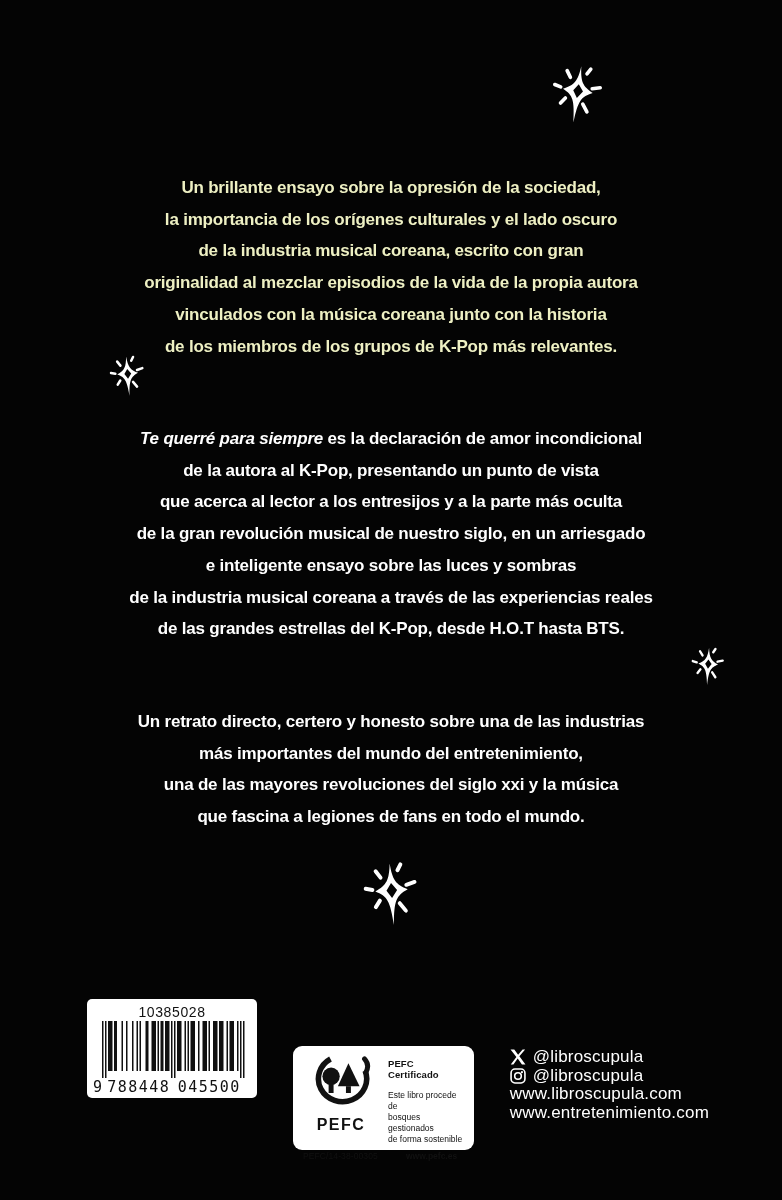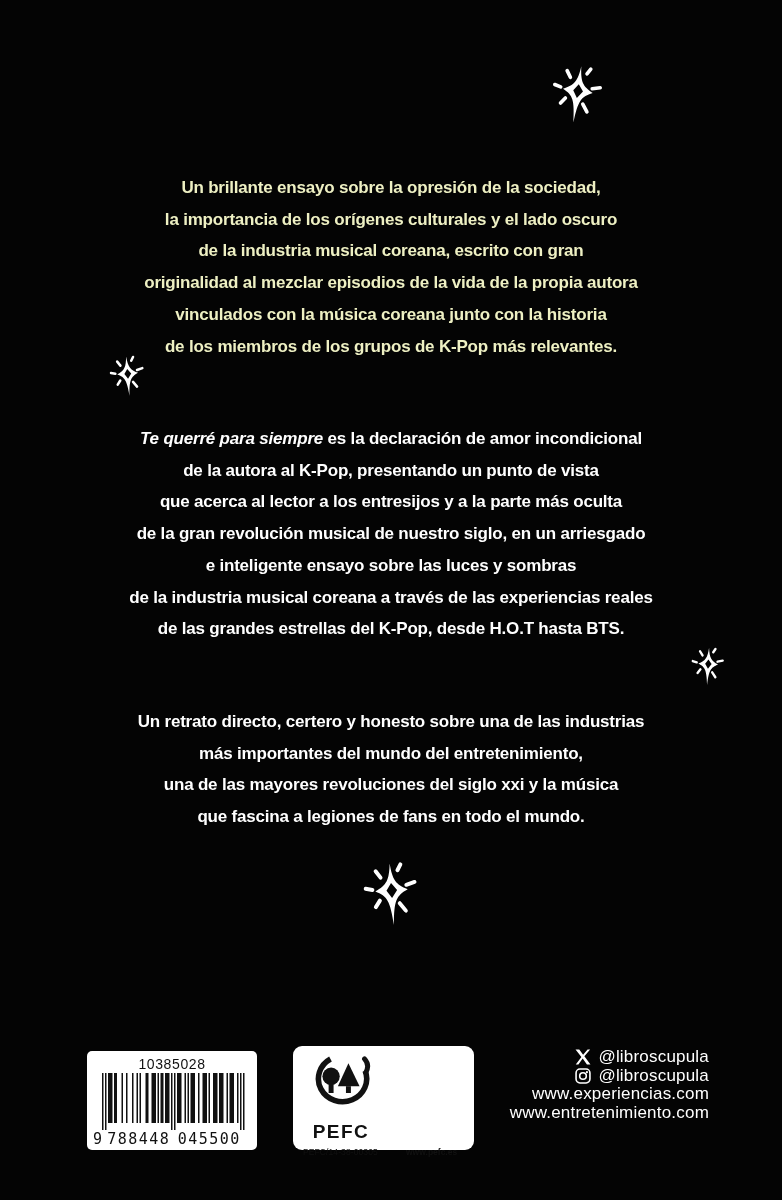--- a/index.html
+++ b/index.html
@@ -20,48 +20,48 @@
     letter-spacing:-0.2px;
   }
   .p1{top:172px;color:var(--yellow);}
   .p2{top:423px;color:var(--white);}
   .p2 em{font-style:italic;}
   .p3{top:706px;color:var(--white);}
   
   .sparkle{position:absolute;}
   
   .barcode-box{
-    position:absolute;left:87px;top:1051px;width:170px;height:99px;
+    position:absolute;left:87px;top:999px;width:170px;height:99px;
     background:#fff;border-radius:5px;text-align:center;color:var(--ink);
     box-sizing:border-box;
   }
   .barcode-num{font-size:14px;letter-spacing:0.6px;padding-top:6px;line-height:14px;}
   .barcode-box svg{display:inline-block;margin-top:2px;}
   
   .pefc-box{
     position:absolute;left:293px;top:1046px;width:181px;height:104px;
     background:#fff;border-radius:9px;color:var(--ink);
     box-sizing:border-box;padding:7px 9px 5px 10px;
   }
   .pefc-main{display:flex;}
   .pefc-left{width:76px;text-align:center;}
   .pefc-left svg{display:block;margin:1px auto 0;}
-  .pefc-word{font-weight:700;font-size:19px;letter-spacing:1.5px;line-height:19px;margin-top:16px;}
+  .pefc-word{font-weight:700;font-size:16px;letter-spacing:1.5px;line-height:19px;margin-top:9px;}
   .pefc-right{flex:1;padding-left:9px;}
   .pefc-title{font-weight:700;font-size:9.5px;margin-top:5px;letter-spacing:0.1px;}
   .pefc-desc{font-size:8.5px;line-height:11px;margin-top:10px;white-space:pre-line;}
   .pefc-bottom{display:flex;margin-top:6px;align-items:baseline;}
   .pefc-cert{width:94px;font-size:8.5px;letter-spacing:0.1px;}
   .pefc-url{font-size:8.5px;font-weight:700;padding-left:9px;}
   
   .social{
     position:absolute;right:73px;top:1048px;text-align:right;color:var(--white);
     font-size:17px;font-weight:400;letter-spacing:0.2px;
   }
-  .social-line{display:flex;justify-content:flex-end;align-items:center;gap:7px;height:18.6px;}
+  .social-line{display:flex;align-items:center;gap:7px;height:18.6px;}
   .publisher{
     position:absolute;right:65px;top:1128px;color:var(--white);
     font-size:28px;font-weight:700;letter-spacing:0.8px;white-space:nowrap;
   }
   .pub-yellow{color:var(--yellow);}
 </style>
 </head>
 <body>
 
 <div class="canvas">
@@ -174,20 +174,26 @@
         <svg width="62" height="52" viewBox="0 0 100 84">
           <path d="M33,8 A39,37 0 1 0 89,27" fill="none" stroke="#111" stroke-width="9"></path>
           <path d="M90,30 Q97,18 88,8" fill="none" stroke="#111" stroke-width="8" stroke-linecap="round"></path>
           <circle cx="34" cy="36" r="14" fill="#111"></circle>
           <rect x="30" y="45" width="8" height="18" fill="#111"></rect>
           <path d="M62,15 L80,52 L45,52 Z" fill="#111"></path>
           <rect x="58" y="52" width="8" height="11" fill="#111"></rect>
         </svg>
         <div class="pefc-word">PEFC</div>
       </div>
+      <div class="pefc-right">
+        <div class="pefc-title">PEFC Certificado</div>
+        <div class="pefc-desc">Este libro procede de
+bosques gestionados
+de forma sostenible</div>
+      </div>
     </div>
     <div class="pefc-bottom">
       <span class="pefc-cert">PEFC/14-38-00305</span>
       <span class="pefc-url">www.pefc.es</span>
     </div>
   </div>
 
   <div class="social">
     <div class="social-line">
       <svg width="16" height="16" viewBox="0 0 15 15">
@@ -197,21 +203,21 @@
     </div>
     <div class="social-line">
       <svg width="16" height="16" viewBox="0 0 15 15">
         <rect x="1" y="1" width="13" height="13" rx="3.6" fill="none" stroke="#fff" stroke-width="1.5"></rect>
         <circle cx="7.5" cy="7.5" r="3.1" fill="none" stroke="#fff" stroke-width="1.5"></circle>
         <circle cx="11.2" cy="3.9" r="1" fill="#fff"></circle>
       </svg>
       <span>@libroscupula</span>
     </div>
     <div class="social-line">
-      <span>www.experiencias.com</span>
+      <span>www.libroscupula.com</span>
     </div>
     <div class="social-line">
       <span>www.entretenimiento.com</span>
     </div>
   </div>
 
 
 </div>
 
 </body></html>

